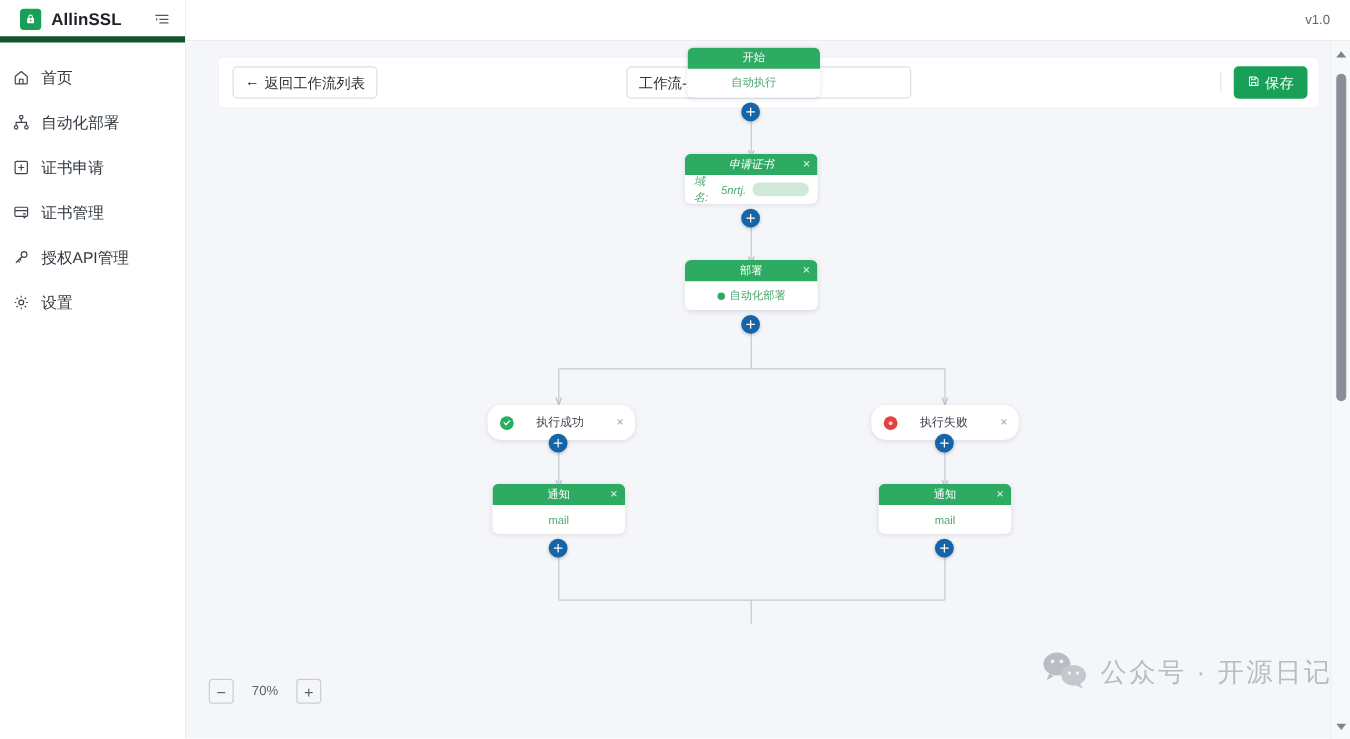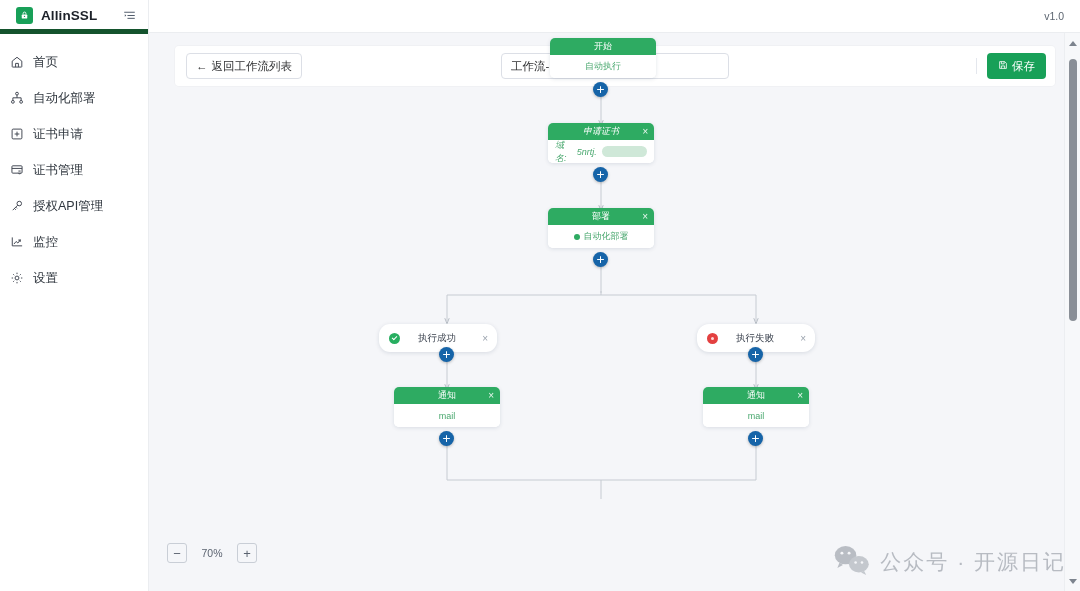--- a/index.html
+++ b/index.html
@@ -199,21 +199,21 @@
     border: 1px solid #c9ced6; border-radius: 3px;
     background: transparent;
     display: flex; align-items: center; justify-content: center;
     cursor: pointer; color: #5b6370; font-size: 13px; line-height: 1;
     padding: 0;
   }
   .zoom-val { font-size: 10.5px; color: #5b6370; min-width: 24px; text-align: center; }
 
   
   .watermark {
-    position: absolute; right: 14px; bottom: 12px;
+    position: absolute; right: 14px; bottom: 35px;
     display: flex; align-items: center; gap: 9px;
     color: #b9bdc4; pointer-events: none; user-select: none;
     z-index: 15;
     text-align: center;
   }
   .wm-text { font-size: 21px; letter-spacing: 2px; color: #b7bbc2; white-space: nowrap; }
 
   
   .vscroll {
     position: absolute; right: 0; top: 33px; bottom: 0;
@@ -309,30 +309,20 @@
       <div class="nav-item">
         <span class="nav-icon">
           <svg width="14" height="14" viewBox="0 0 16 16" fill="none" stroke="#3f4550" stroke-width="1.1">
             <circle cx="10.6" cy="5.2" r="2.6"></circle>
             <path d="M8.8 7.1 3.1 12.8M5.1 10.8l1.5 1.5M6.6 9.3l1.4 1.4"></path>
           </svg>
         </span>
         <span>授权API管理</span>
       </div>
 
-      <div class="nav-item">
-        <span class="nav-icon">
-          <svg width="14" height="14" viewBox="0 0 16 16" fill="none" stroke="#3f4550" stroke-width="1.1" stroke-linecap="round">
-            <path d="M2.6 3.2v9.2h10.8"></path>
-            <path d="M4.8 10 7 7.4l2 1.8 2.6-3.4"></path>
-            <path d="M11.6 5.8h-1.7M11.6 5.8v1.7"></path>
-          </svg>
-        </span>
-        <span>监控</span>
-      </div>
 
       <div class="nav-item">
         <span class="nav-icon">
           <svg width="14" height="14" viewBox="0 0 16 16" fill="none" stroke="#3f4550" stroke-width="1.1">
             <circle cx="8" cy="8" r="2.2"></circle>
             <path d="M8 1.9v1.6M8 12.5v1.6M1.9 8h1.6M12.5 8h1.6M3.7 3.7l1.1 1.1M11.2 11.2l1.1 1.1M12.3 3.7l-1.1 1.1M4.8 11.2l-1.1 1.1"></path>
           </svg>
         </span>
         <span>设置</span>
       </div>
@@ -435,21 +425,21 @@
             <span class="close">×</span>
           </div>
           <div class="node-body">
             <span class="dot-green"></span>
             <span>自动化部署</span>
           </div>
         </div>
 
         <div class="plus" style="left:444px; top:219px;"></div>
 
-        <div class="node-cond" style="left:230px; top:291px; width:118px;border-radius:11px;">
+        <div class="node-cond" style="left:241px; top:291px; width:118px;border-radius:11px;">
           <span class="cond-icon ok"></span>
           <span class="cond-label">执行成功</span>
           <span class="cond-close">×</span>
         </div>
 
         <div class="node-cond" style="left:548px; top:291px; width:118px;border-radius:12px;">
           <span class="cond-icon fail"></span>
           <span class="cond-label">执行失败</span>
           <span class="cond-close">×</span>
         </div>

